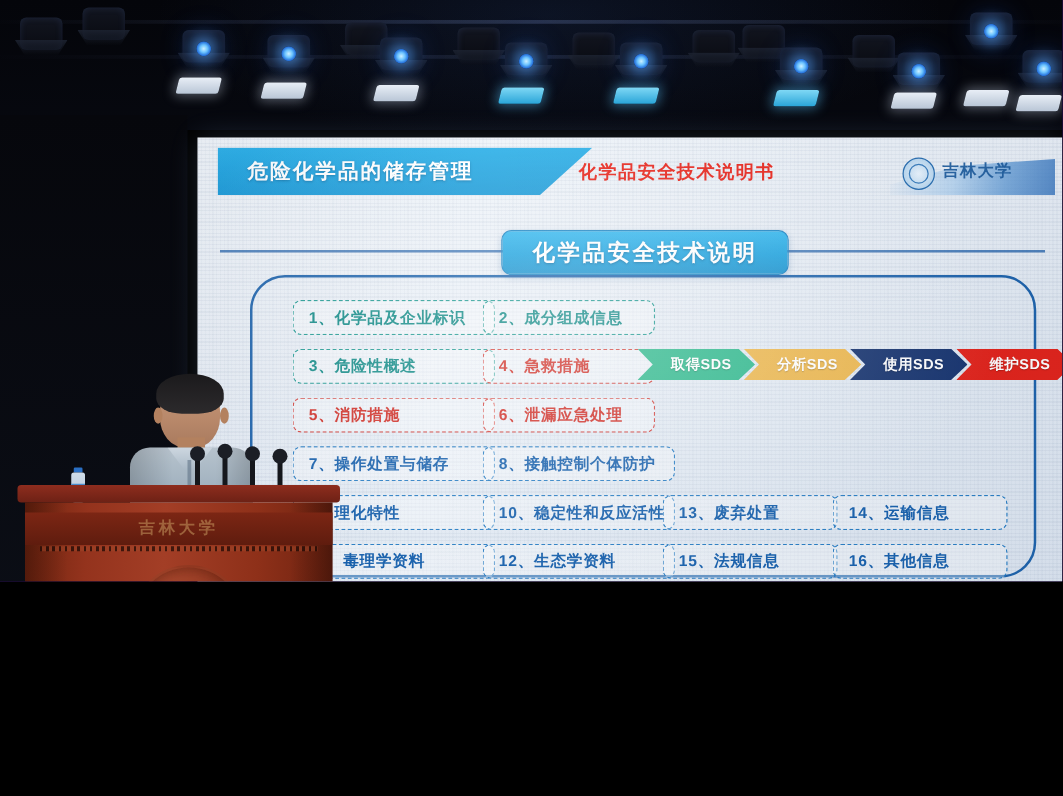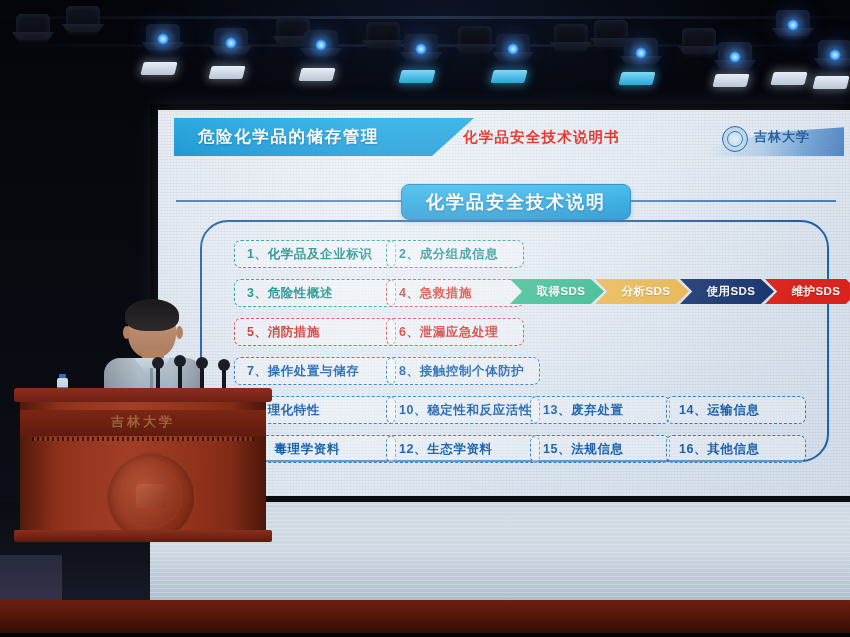--- a/index.html
+++ b/index.html
@@ -1,18 +1,18 @@
 <!DOCTYPE html>
 <html><head>
 <meta charset="utf-8">
 <style>
   html,body{margin:0;padding:0;background:#000;}
   body{width:850px;height:637px;overflow:hidden;font-family:"Liberation Sans","DejaVu Sans",sans-serif;}
 
-  #stage{position:relative;width:850px;height:633px;overflow:hidden;background:#6d28d9;}
+  #stage{position:relative;width:850px;height:465px;overflow:hidden;background:#6d28d9;}
 
   
   .hall-bg{position:absolute;inset:0;
     background:
       linear-gradient(180deg,#04050a 0%,#070910 28%,#0a0c14 46%,#0c0e16 58%,#0a0b12 70%,#07080e 100%);
   }
   .truss{position:absolute;left:0;top:0;width:850px;height:108px;overflow:hidden;}
   .truss-bar{position:absolute;left:-10px;width:880px;height:3px;background:linear-gradient(90deg,rgba(40,48,70,0),rgba(62,72,100,.55),rgba(40,48,70,0));}
   .rig{position:absolute;width:46px;height:42px;}
   .rig .body{position:absolute;left:6px;top:0;width:34px;height:26px;border-radius:5px;

